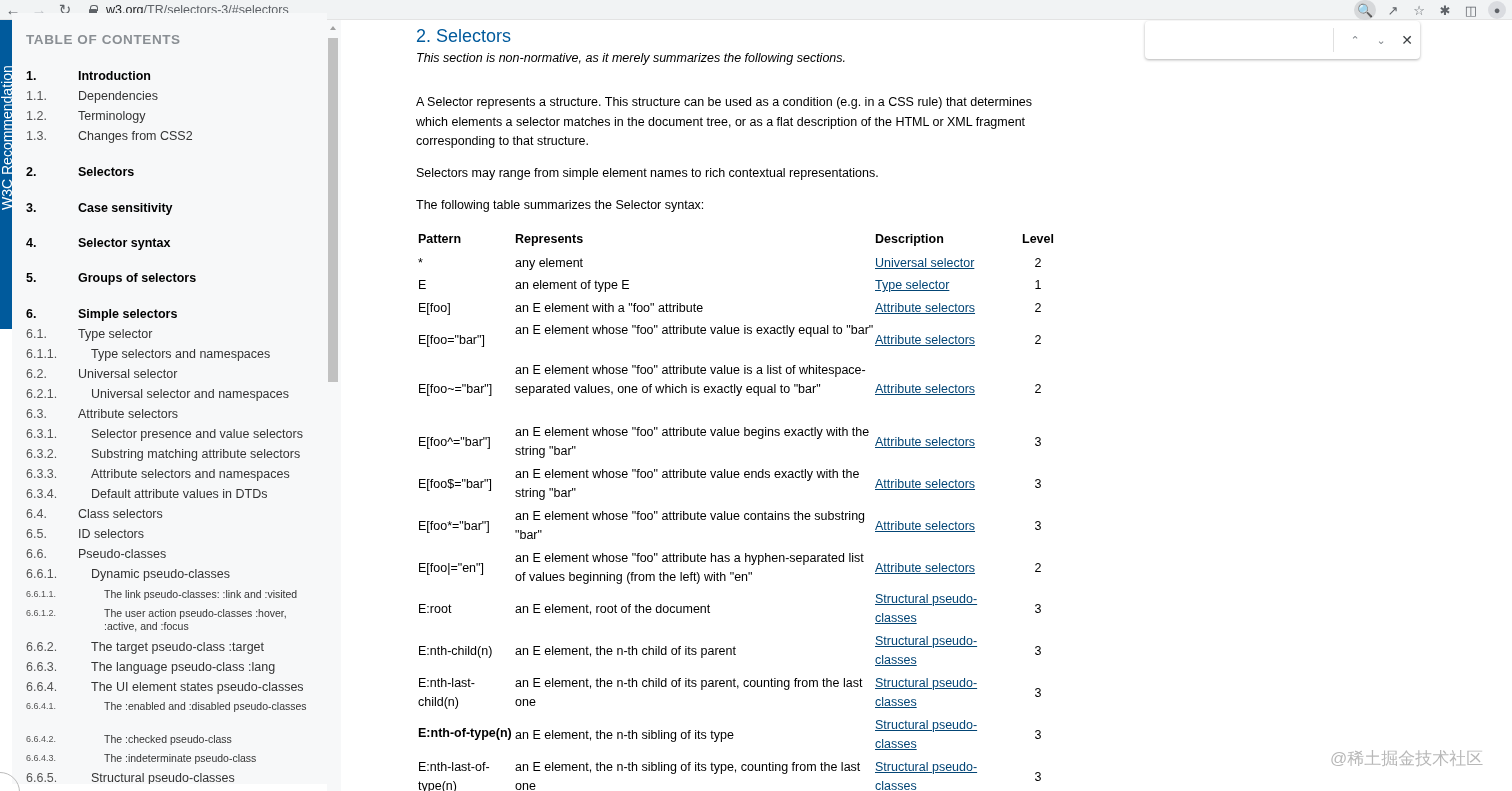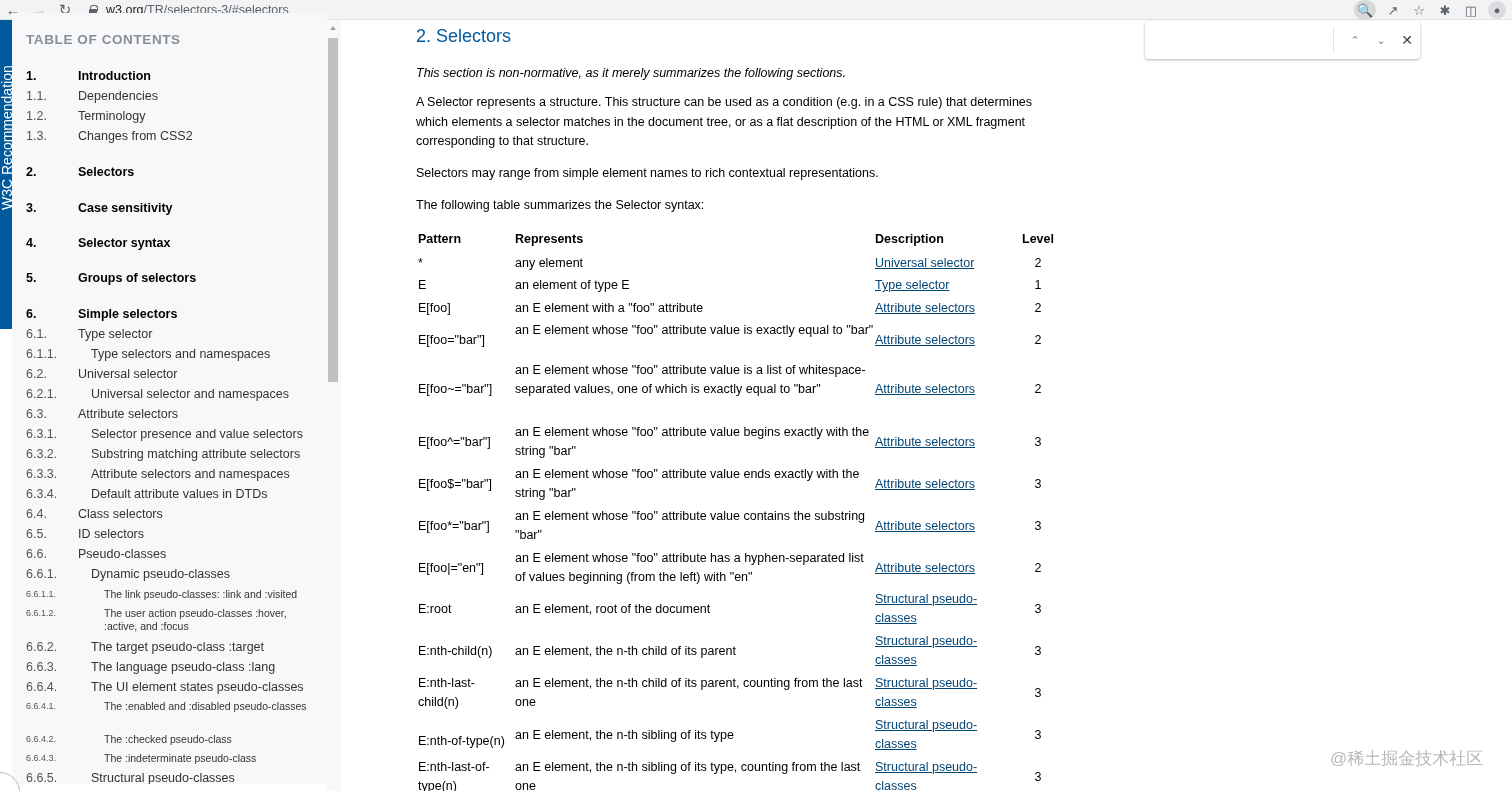--- a/index.html
+++ b/index.html
@@ -241,21 +241,21 @@
       </div>
     </div>
 </div>
 <div class="sb-scroll">
   <div class="up"></div>
   <div class="thumb"></div>
 </div>
 
 <div class="main">
   <div class="h2">2. Selectors</div>
-  <div class="p italic" style="top:44px;">This section is non-normative, as it merely summarizes the following sections.</div>
+  <div class="p italic" style="top:29px;">This section is non-normative, as it merely summarizes the following sections.</div>
   <div class="p" style="top:73px;">A Selector represents a structure. This structure can be used as a condition (e.g. in a CSS rule) that determines which elements a selector matches in the document tree, or as a flat description of the HTML or XML fragment corresponding to that structure.</div>
   <div class="p" style="top:144px;">Selectors may range from simple element names to rich contextual representations.</div>
   <div class="p" style="top:176px;">The following table summarizes the Selector syntax:</div>
 
   <div class="sel-table">
     <div class="row hdr" style="top:2px;">
       <div class="c c-pat">Pattern</div>
       <div class="c c-rep">Represents</div>
       <div class="c c-desc">Description</div>
       <div class="c c-lvl">Level</div>
@@ -327,21 +327,21 @@
           <div class="c c-desc" style="top: 0px;"><a>Structural pseudo-classes</a></div>
           <div class="c c-lvl" style="top: 9.5px;">3</div>
         </div>
         <div class="row" style="top: 446px;">
           <div class="c c-pat" style="top: 0px;">E:nth-last-child(n)</div>
           <div class="c c-rep" style="top: 0px;">an E element, the n-th child of its parent, counting from the last one</div>
           <div class="c c-desc" style="top: 0px;"><a>Structural pseudo-classes</a></div>
           <div class="c c-lvl" style="top: 9.5px;">3</div>
         </div>
         <div class="row" style="top: 488px;">
-          <div class="c c-pat" style="top: 16px;">E:nth-of-type(n)</div>
+          <div class="c c-pat" style="top: 8px; font-weight: bold;">E:nth-of-type(n)</div>
           <div class="c c-rep" style="top: 9.5px;">an E element, the n-th sibling of its type</div>
           <div class="c c-desc" style="top: 0px;"><a>Structural pseudo-classes</a></div>
           <div class="c c-lvl" style="top: 9.5px;">3</div>
         </div>
         <div class="row" style="top: 530px;">
           <div class="c c-pat" style="top: 0px;">E:nth-last-of-type(n)</div>
           <div class="c c-rep" style="top: 0px;">an E element, the n-th sibling of its type, counting from the last one</div>
           <div class="c c-desc" style="top: 0px;"><a>Structural pseudo-classes</a></div>
           <div class="c c-lvl" style="top: 9.5px;">3</div>
         </div>

